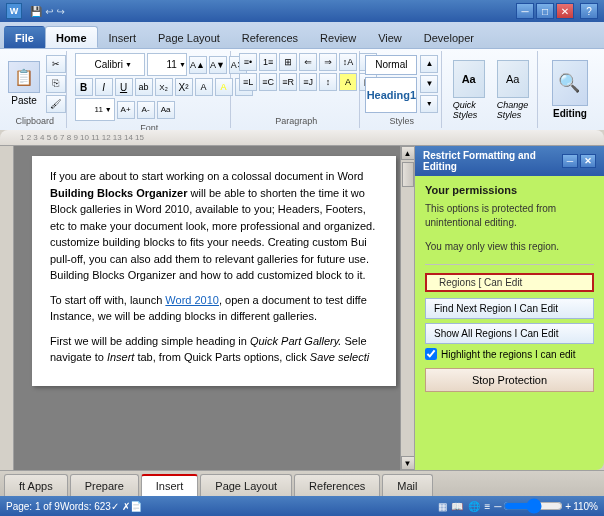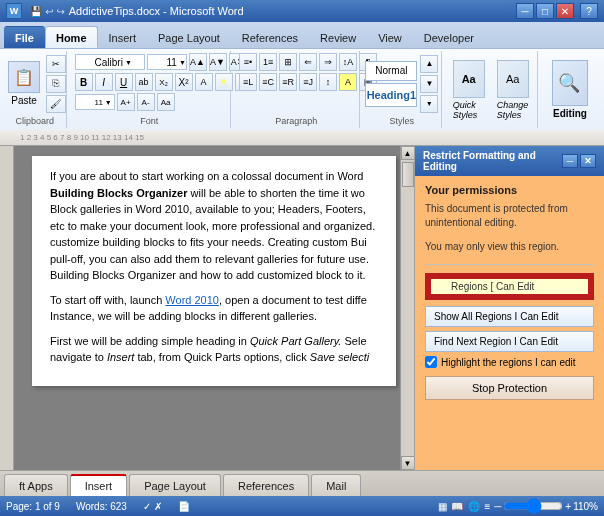--- a/index.html
+++ b/index.html
@@ -100,21 +100,21 @@
       border: 1px solid #b0c4dc;
       font-size: 10px;
       display: flex; align-items: center; justify-content: center;
       cursor: pointer;
       padding: 0 3px;
     }
     .fmt-dropdown {
       display: flex; align-items: center;
       background: white;
       border: 1px solid #b0c4dc;
-      height: 16px;
+      height: 23px;
       padding: 0 19px;
       font-size: 10px;
       cursor: pointer;
       text-align: right;
     }
     .fmt-dropdown::after { content: '▼'; font-size: 7px; margin-left: 2px; }
     .style-swatch {
       width: 52px; height: 52px;
       border: 1px solid #a0b8d8;
       display: flex; align-items: center; justify-content: center;
@@ -177,21 +177,21 @@
       color: #000;
       min-height: 200px;
       box-shadow: 2px 2px 4px rgba(0,0,0,0.3);
     }
     .page p { margin-bottom: 8px; }
     .page a { color: #1563c0; text-decoration: underline; }
 
     
     .side-panel {
       width: 190px;
-      background: #fdba74;
+      background: #bef264;
       border-left: 1px solid #a0a0a0;
       display: flex;
       flex-direction: column;
     }
     .panel-titlebar {
       background: linear-gradient(to bottom, #4a7fc1, #2b5ba8);
       color: white;
       font-size: 11px;
       padding: 4px 8px;
       display: flex;
@@ -228,22 +228,22 @@
       color: #000;
     }
 
     .panel-checkbox-row { display: flex; align-items: center; gap: 4px; margin-bottom: 6px; }
     .panel-checkbox { width: 12px; height: 12px; cursor: pointer; }
 
     .panel-regions-text {
       font-size: 10px;
       color: #333;
       background: #ffffd0;
-      border: 6px solid #b91c1c;
-      padding: 2px 20px;
+      border: 2px solid #b91c1c;
+      padding: 2px 12px;
       margin-bottom: 6px;
     }
 
     .stop-protection-btn {
       display: block;
       width: 100%;
       background: linear-gradient(to bottom, #f8f0e8, #e8d8c8);
       border: 1px solid #c0a080;
       padding: 5px 8px;
       font-size: 11px;
@@ -258,21 +258,21 @@
     .status-bar {
       height: 20px;
       background: linear-gradient(to bottom, #4a7fc1, #2b5ba8);
       display: flex;
       align-items: center;
       justify-content: space-between;
       padding: 0 6px;
       color: white;
       font-size: 10px;
     }
-    .status-left { display: flex; gap: 16px; align-items: center; }
+    .status-left { display: flex; gap: 0; align-items: center; }
     .status-right { display: flex; gap: 4px; align-items: center; }
     .status-zoom { display: flex; align-items: center; gap: 2px; }
 
     
     .bottom-tabs {
       height: 26px;
       background: linear-gradient(to bottom, #d4d0c8, #c4c0b8);
       display: flex;
       align-items: flex-end;
       padding-left: 4px;
@@ -303,20 +303,21 @@
       flex-direction: column;
       width: 604px;
       height: 516px;
       overflow: hidden;
     }
 
     .body-area {
       display: flex;
       flex: 1;
       overflow: hidden;
+      border-radius: 8px;
     }
 
     .left-ruler {
       width: 14px;
       background: #d4d0c8;
       border-right: 1px solid #a0a0a0;
     }
 
     .doc-with-scroll {
       flex: 1;
@@ -357,21 +358,20 @@
 
 <div class="content-wrapper">
 
   <div class="title-bar">
     <div class="title-bar-left">
       <div class="title-bar-icon">
         <span>W</span>
       </div>
 
       <span style="font-size:10px;color:#cde;margin-left:4px;">💾 ↩ ↪</span>
-      <span class="title-bar-title">AddictiveTips.docx - Microsoft Word</span>
     </div>
     <div class="title-bar-controls">
       <div class="title-btn">─</div>
       <div class="title-btn">□</div>
       <div class="title-btn close">✕</div>
       <div class="title-btn" style="margin-left:4px;">?</div>
     </div>
   </div>
 
   <div class="ribbon-tabs">
@@ -475,21 +475,21 @@
           <div class="fmt-btn" style="font-size:9px;">▦</div>
         </div>
       </div>
       <span class="ribbon-group-label">Paragraph</span>
     </div>
 
     <div class="ribbon-group" style="min-width:80px;">
       <div style="display:flex;align-items:center;gap:3px;flex:1;">
         <div style="display:flex;flex-direction:column;gap:2px;">
           <div class="style-swatch" style="height:20px;font-size:10px;padding:2px;">Normal</div>
-          <div class="style-swatch" style="height:24px;font-size:11px;font-weight:bold;padding:2px;color:#2060a0;">Heading1</div>
+          <div class="style-swatch" style="height:36px;font-size:11px;font-weight:bold;padding:2px;color:#2060a0;">Heading1</div>
         </div>
         <div style="display:flex;flex-direction:column;gap:2px;">
           <div class="fmt-btn" style="font-size:8px;">▲</div>
           <div class="fmt-btn" style="font-size:8px;">▼</div>
           <div class="fmt-btn" style="font-size:8px;">▾</div>
         </div>
       </div>
       <span class="ribbon-group-label">Styles</span>
     </div>
 
@@ -562,47 +562,50 @@
           <div class="panel-titlebar">
             <span style="font-size:10px;">Restrict Formatting and Editing</span>
             <div class="panel-titlebar-btns">
               <div class="panel-small-btn">─</div>
               <div class="panel-small-btn">✕</div>
             </div>
           </div>
 
           <div class="panel-content">
             <div class="panel-section-title">Your permissions</div>
-            <div class="panel-desc">This document is protected from unintentional editing.</div>
+            <div class="panel-desc">This options is protected from unintentional editing.</div>
             <div class="panel-desc">You may only view this region.</div>
 
             <div class="panel-divider"></div>
 
             <div class="panel-regions-text">Regions [ Can Edit</div>
 
+            <button class="panel-action-btn">Find Next Region I Can Edit</button>
             <button class="panel-action-btn">Show All Regions I Can Edit</button>
-            <button class="panel-action-btn">Find Next Region I Can Edit</button>
 
             <div class="panel-checkbox-row">
               <input type="checkbox" class="panel-checkbox" checked="" style="">
               <span style="font-size:10px;">Highlight the regions I can edit</span>
             </div>
 
             <button class="stop-protection-btn">Stop Protection</button>
           </div>
         </div>
 
       </div>
     </div>
 
   </div>
 
   <div class="bottom-tabs">
     <div class="bottom-tab">
       <span>ft Apps</span>
+    </div>
+    <div class="bottom-tab">
+      <span>Prepare</span>
     </div>
     <div class="bottom-tab insert-active">
       <span>Insert</span>
     </div>
     <div class="bottom-tab">
       <span>Page Layout</span>
     </div>
     <div class="bottom-tab">
       <span>References</span>
     </div>

